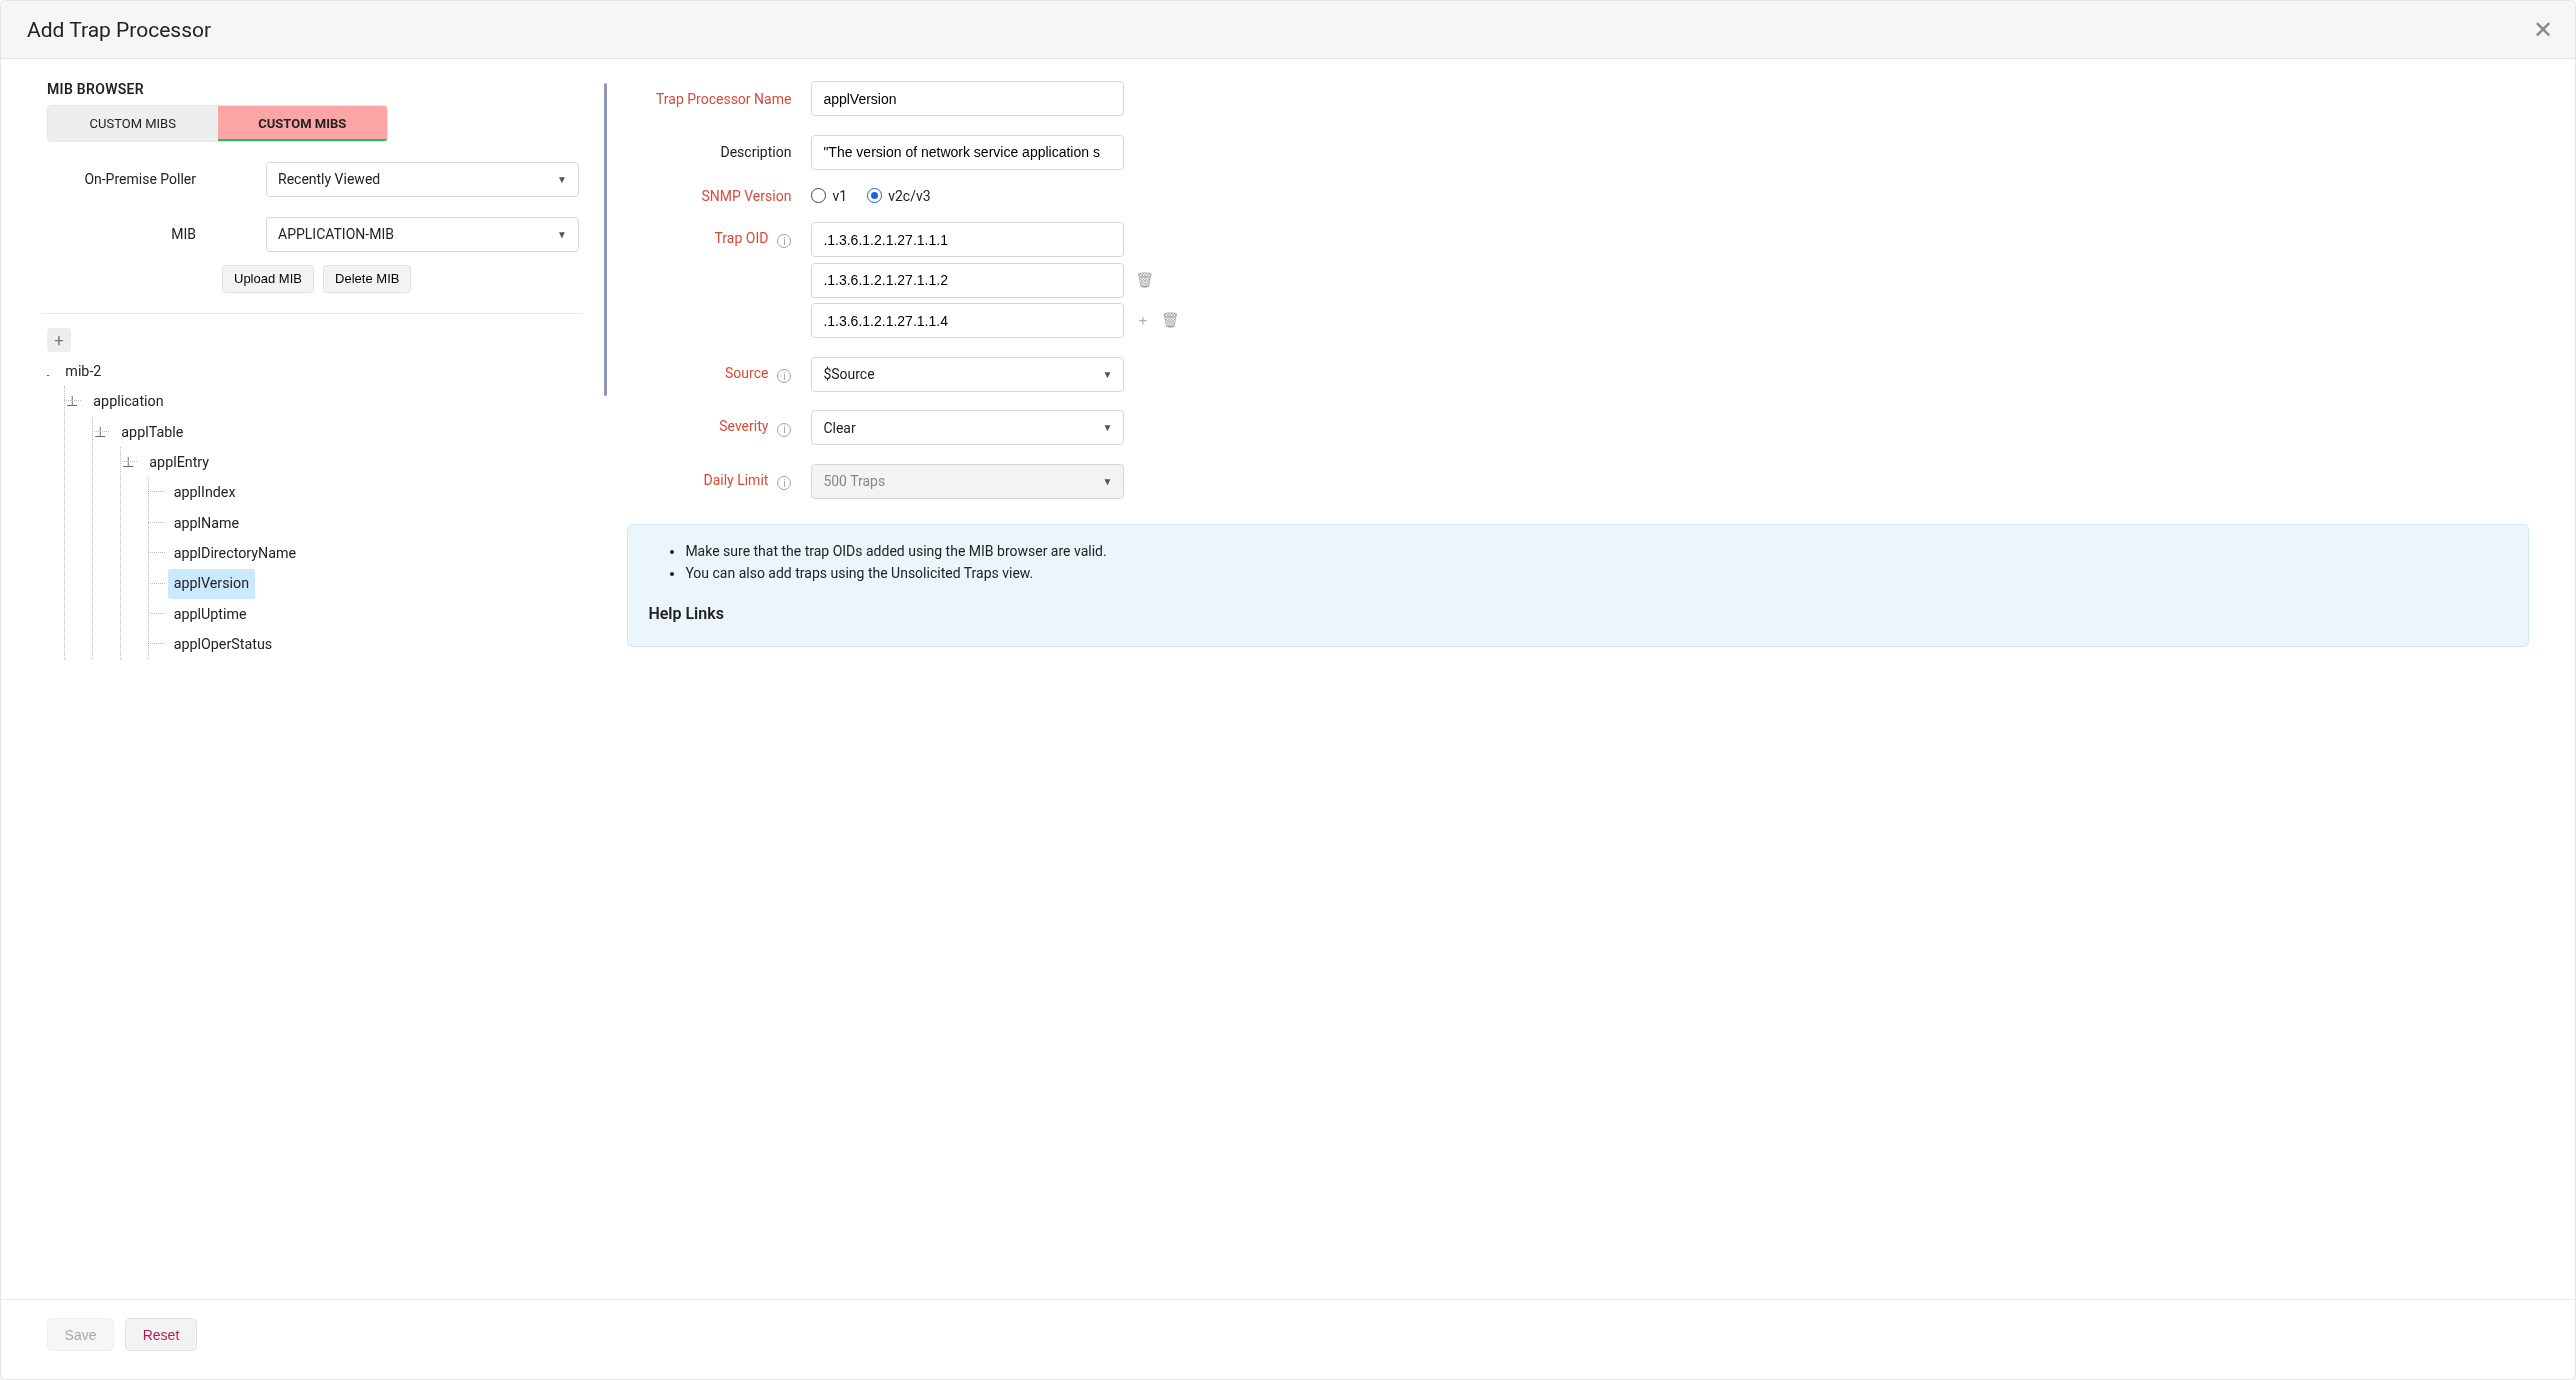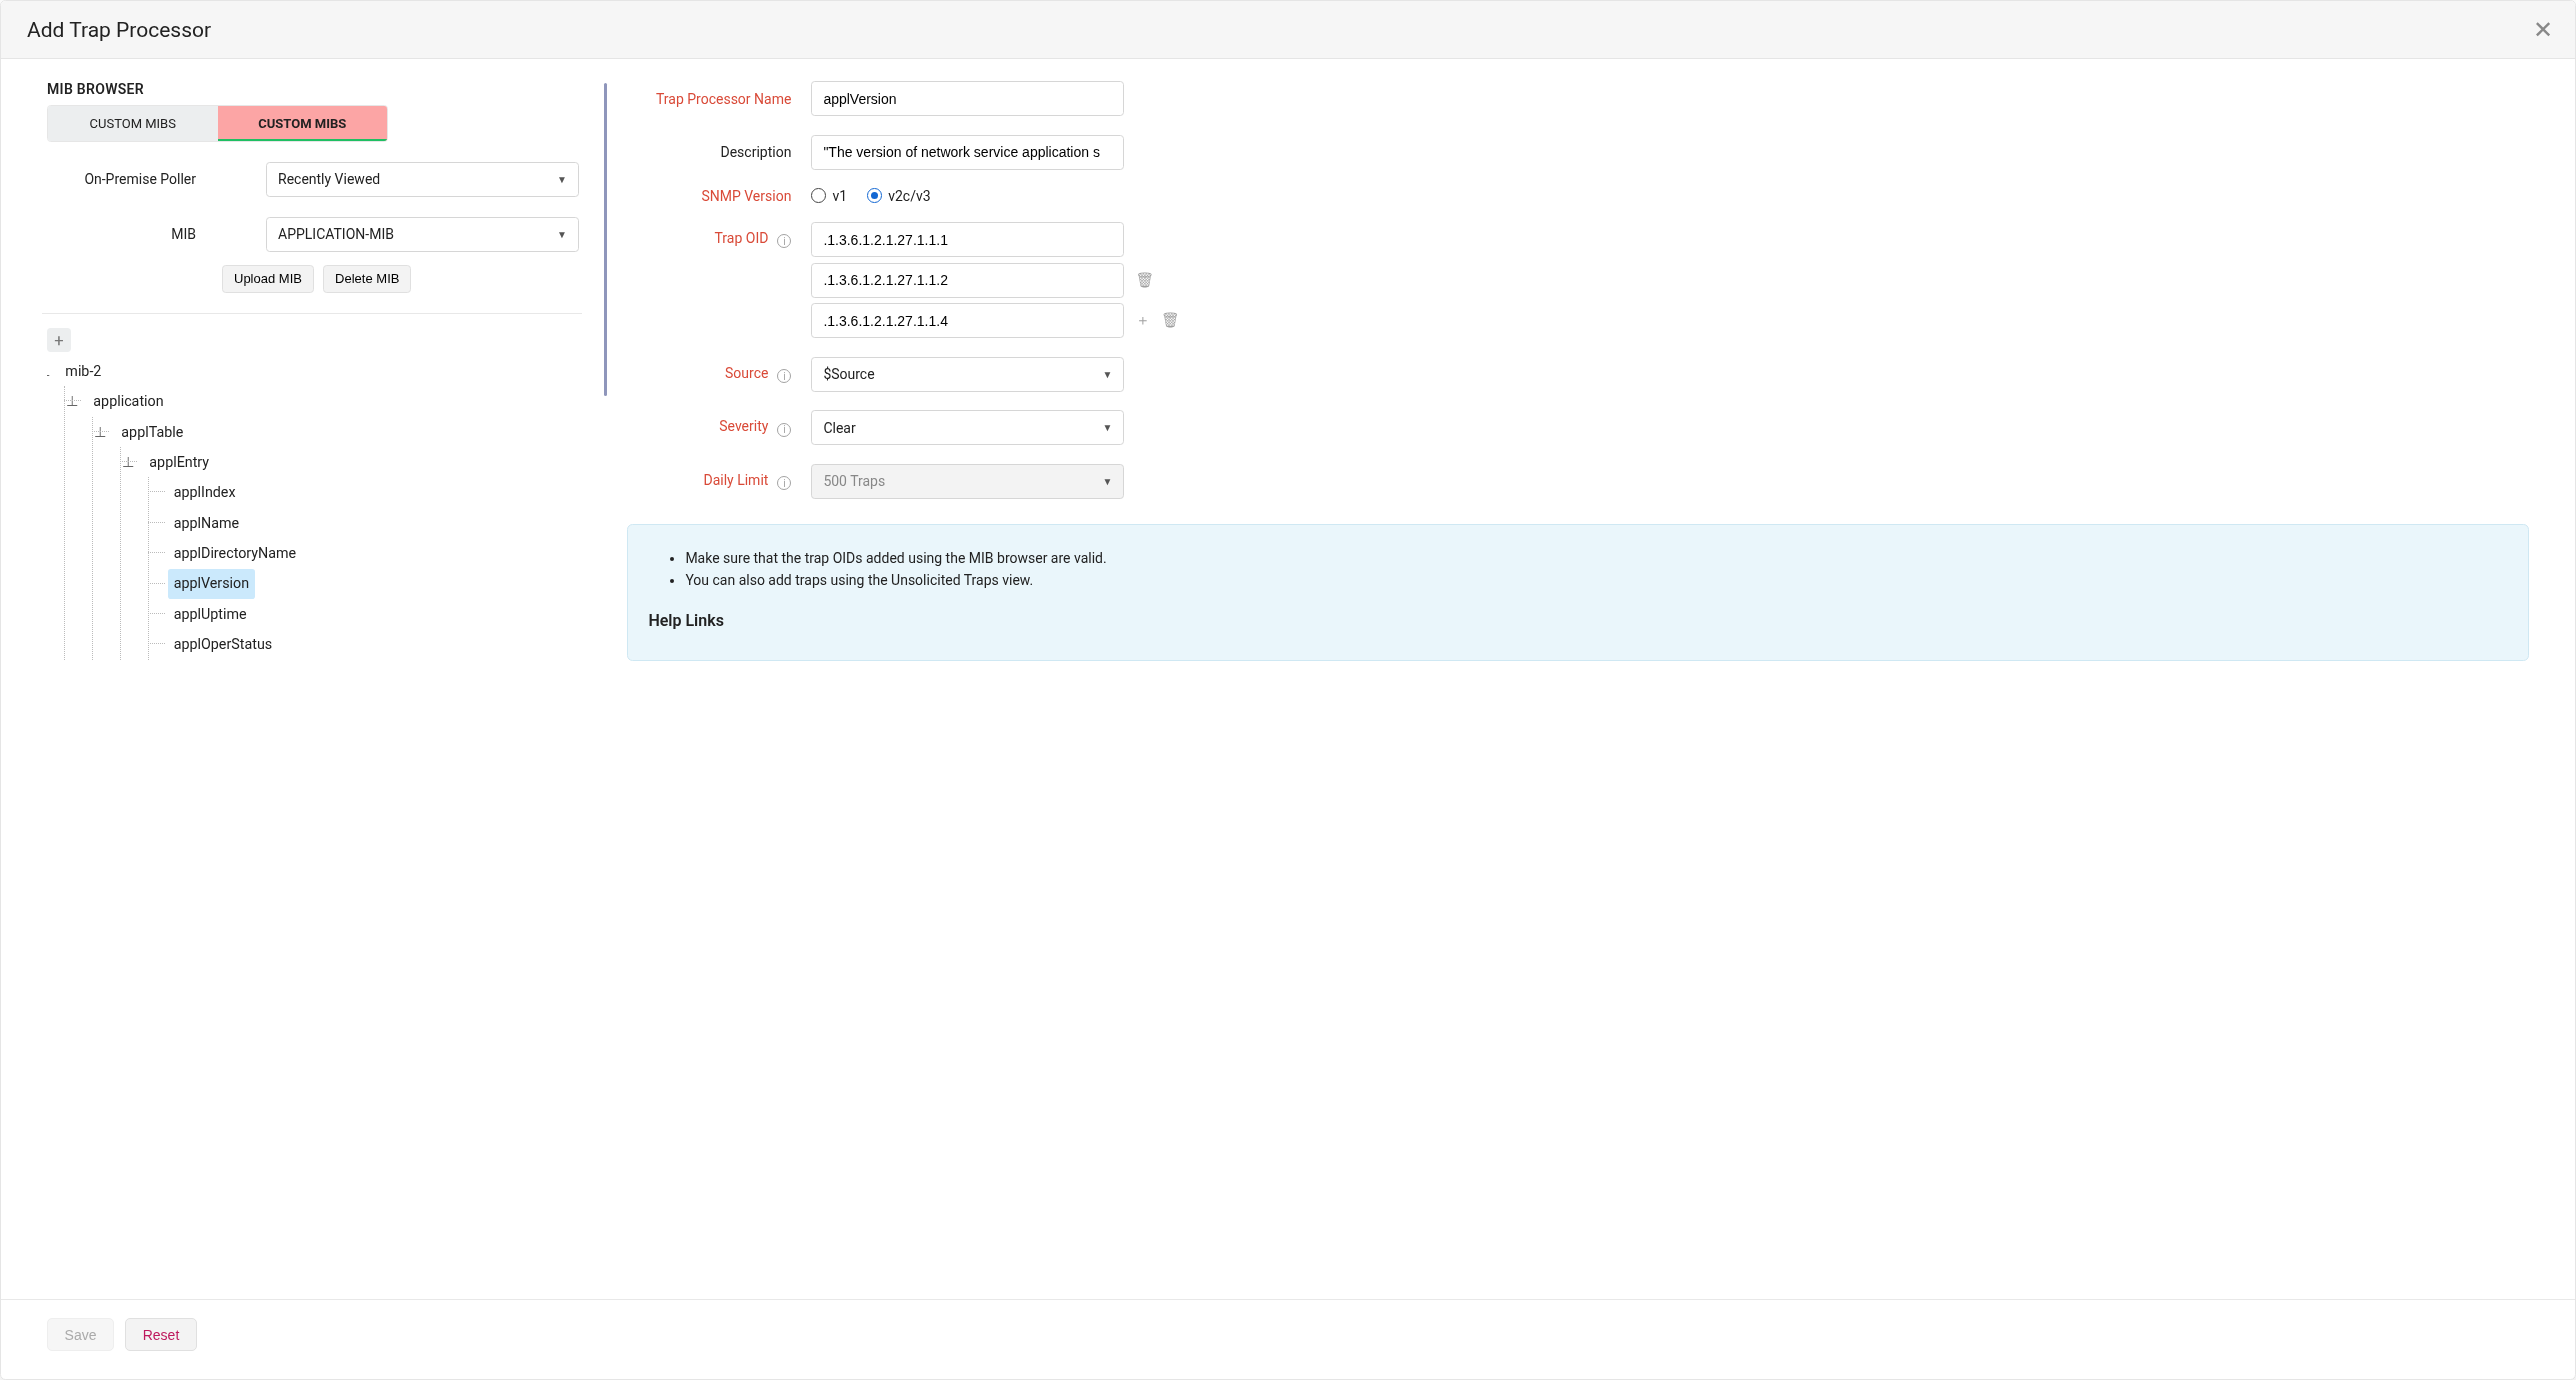--- a/index.html
+++ b/index.html
@@ -229,21 +229,21 @@
   display:inline-flex; align-items:center; justify-content:center;
 }
 .radio.checked .dot { border-color:#1267d3; }
 .radio.checked .dot::after {
   content:""; width:7.4px; height:7.4px; background:#1267d3; border-radius:50%;
 }
 .info-callout {
   background:#eaf6fb;
   border:0.9px solid #cfe8f3;
   border-radius:5.5px;
-  padding:23px 20px;
+  padding:16px 20px;
   margin-top: 7.4px;
   font-size:14px;
   line-height:1.55;
 }
 .info-callout ul { padding-left: 37px; margin-bottom: 7.4px; }
 .info-callout h4 { font-size:16px; font-weight:600; margin-bottom:3.7px; margin-top:17px;}
 .info-callout a { color:#1a6fcf; text-decoration:none; }
 .footer {
   border-top: 0.9px solid #e8e8e8;
   padding: 18.4px 46px 28px 46px;

